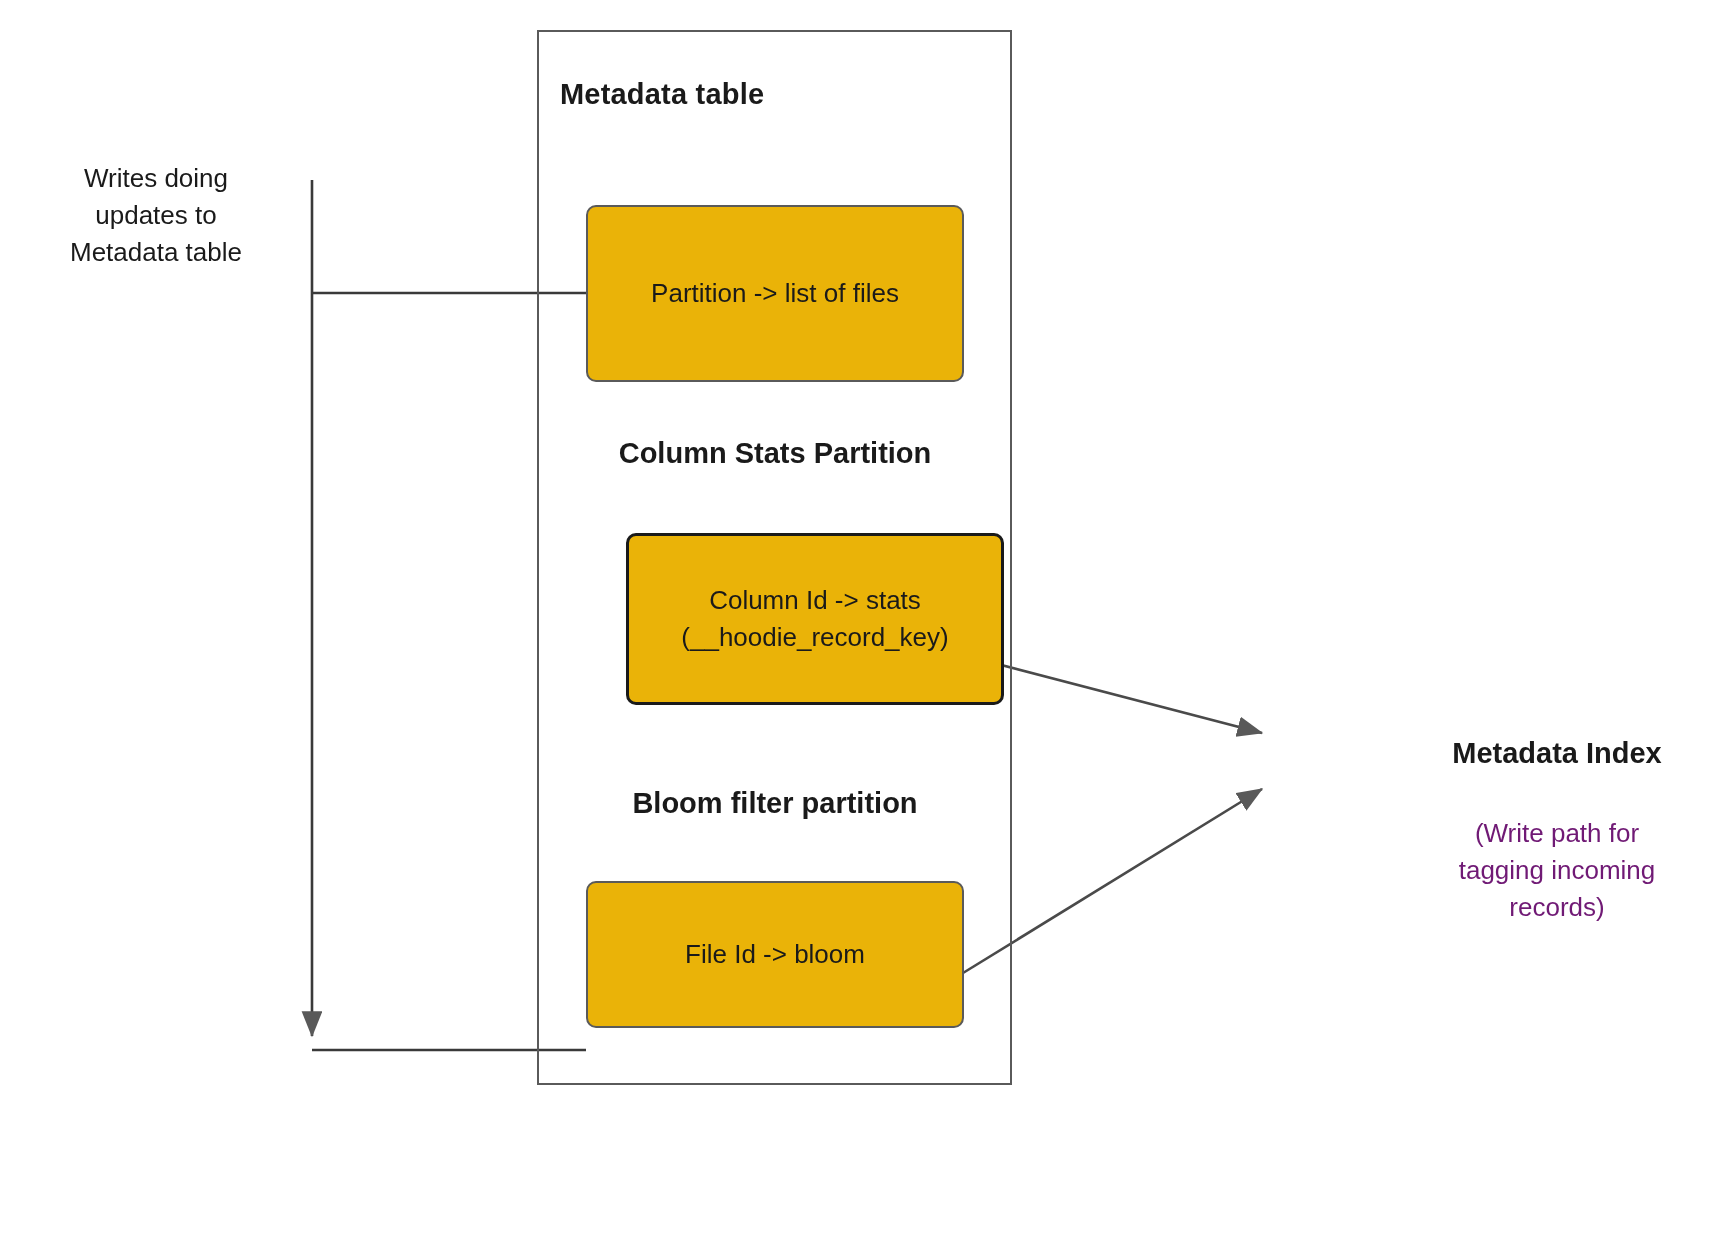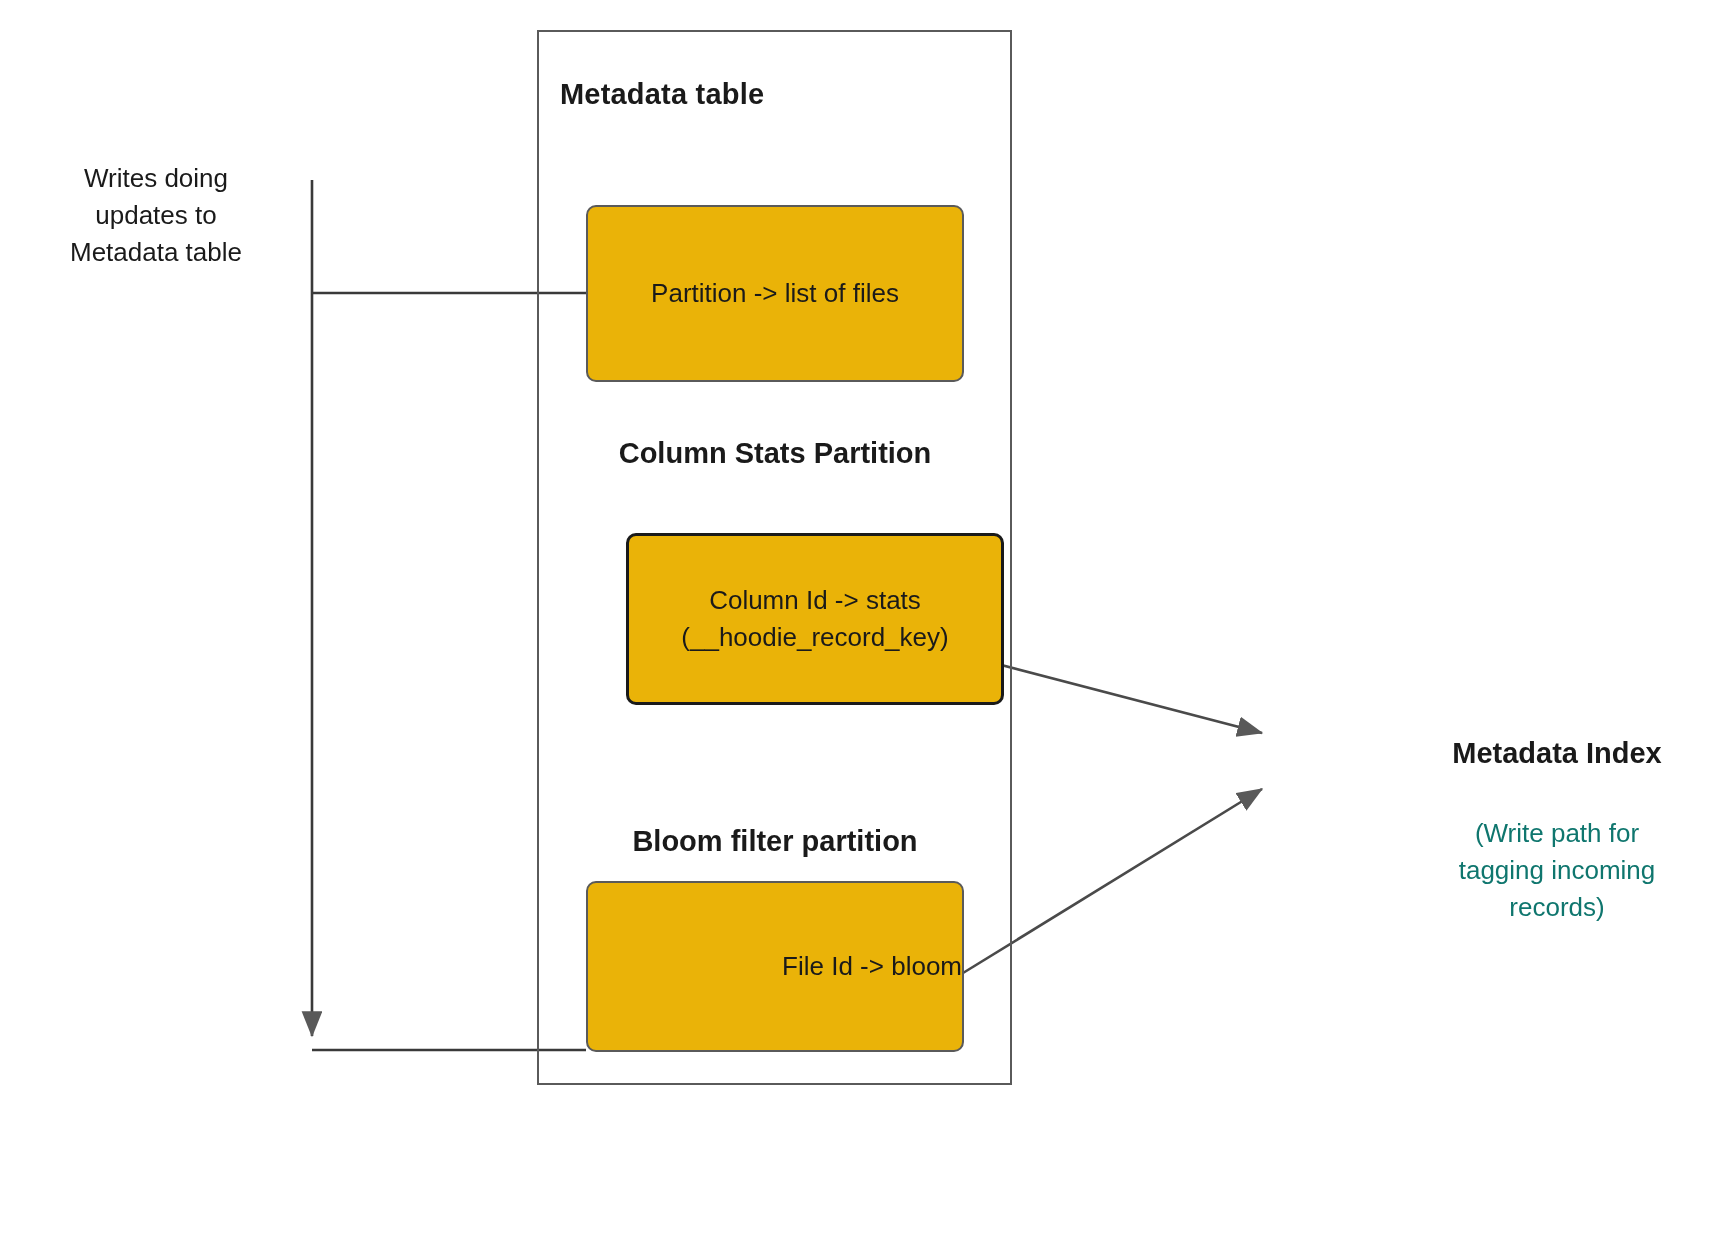--- a/index.html
+++ b/index.html
@@ -22,21 +22,21 @@
              display:flex;align-items:center;justify-content:center;text-align:center;}
   .inner-box.strong{border:3.5px solid #1a1a1a;margin-left:40px;}
   .inner-text{font-size:26px;line-height:1.42;color:#1a1a1a;white-space:pre-line;}
 
   .left-label{position:absolute;left:6px;top:160px;width:300px;text-align:center;
               font-size:26px;line-height:1.42;color:#1a1a1a;white-space:pre-line;}
 
   .right-title{position:absolute;left:1397px;top:737px;width:320px;text-align:center;
                font-size:29px;font-weight:bold;color:#1a1a1a;white-space:nowrap;}
   .right-note{position:absolute;left:1397px;top:815px;width:320px;text-align:center;
-              font-size:26px;line-height:1.42;color:#0f766e;white-space:pre-line;}
+              font-size:26px;line-height:1.42;color:#701a75;white-space:pre-line;}
 </style>
 </head>
 <body>
 
 <div class="canvas">
 
   <svg class="wires" viewBox="0 0 1718 1244" xmlns="http://www.w3.org/2000/svg">
     <defs>
       <marker id="arrowdark" markerWidth="12" markerHeight="12" refX="9.5" refY="4" orient="auto" markerUnits="strokeWidth">
         <path d="M0,0 L10,4 L0,8 z" fill="#595959"></path>
@@ -66,23 +66,23 @@
     <span class="inner-text">Partition -&gt; list of files</span>
   </div>
 
   <div class="part-title" style="top:435px;">Column Stats
 Partition</div>
   <div class="inner-box strong" style="top:533px;height:172px;">
     <span class="inner-text">Column Id  -&gt; stats
 (__hoodie_record_key)</span>
   </div>
 
-  <div class="part-title" style="top:785px;margin-top:38px;">Bloom filter
+  <div class="part-title" style="top:785px;">Bloom filter
 partition</div>
-  <div class="inner-box" style="top:881px;height:171px;justify-content:flex-end;">
+  <div class="inner-box" style="top:881px;height:147px;">
     <span class="inner-text">File Id -&gt; bloom</span>
   </div>
 
   <div class="right-title">Metadata Index</div>
   <div class="right-note">(Write path for
 tagging incoming
 records)</div>
 
 </div>
 

